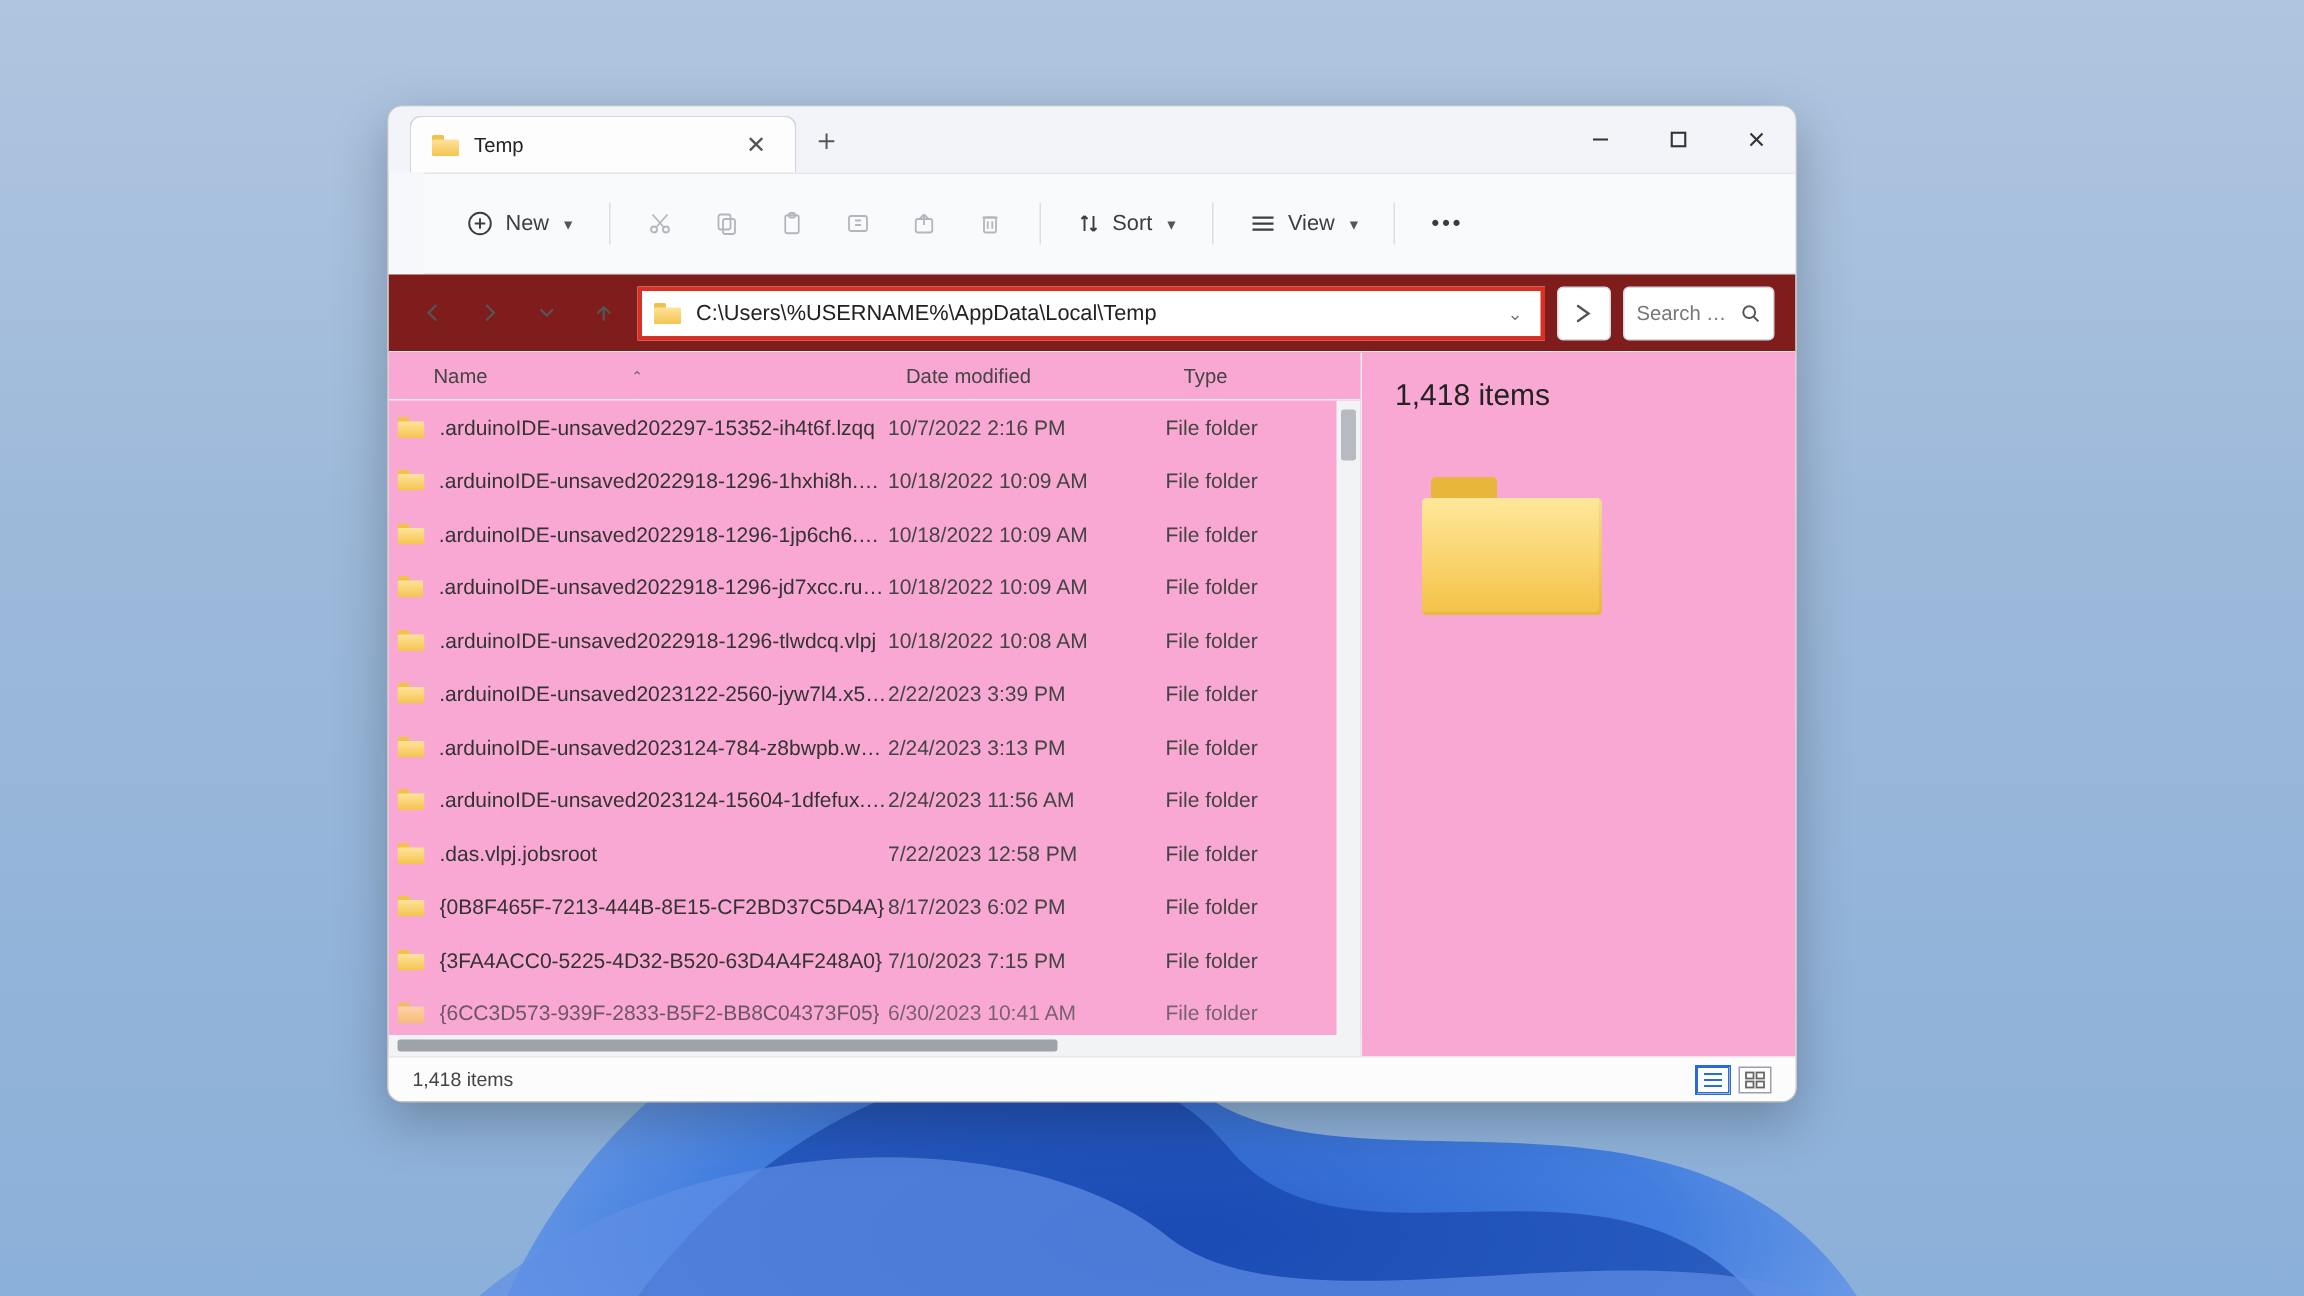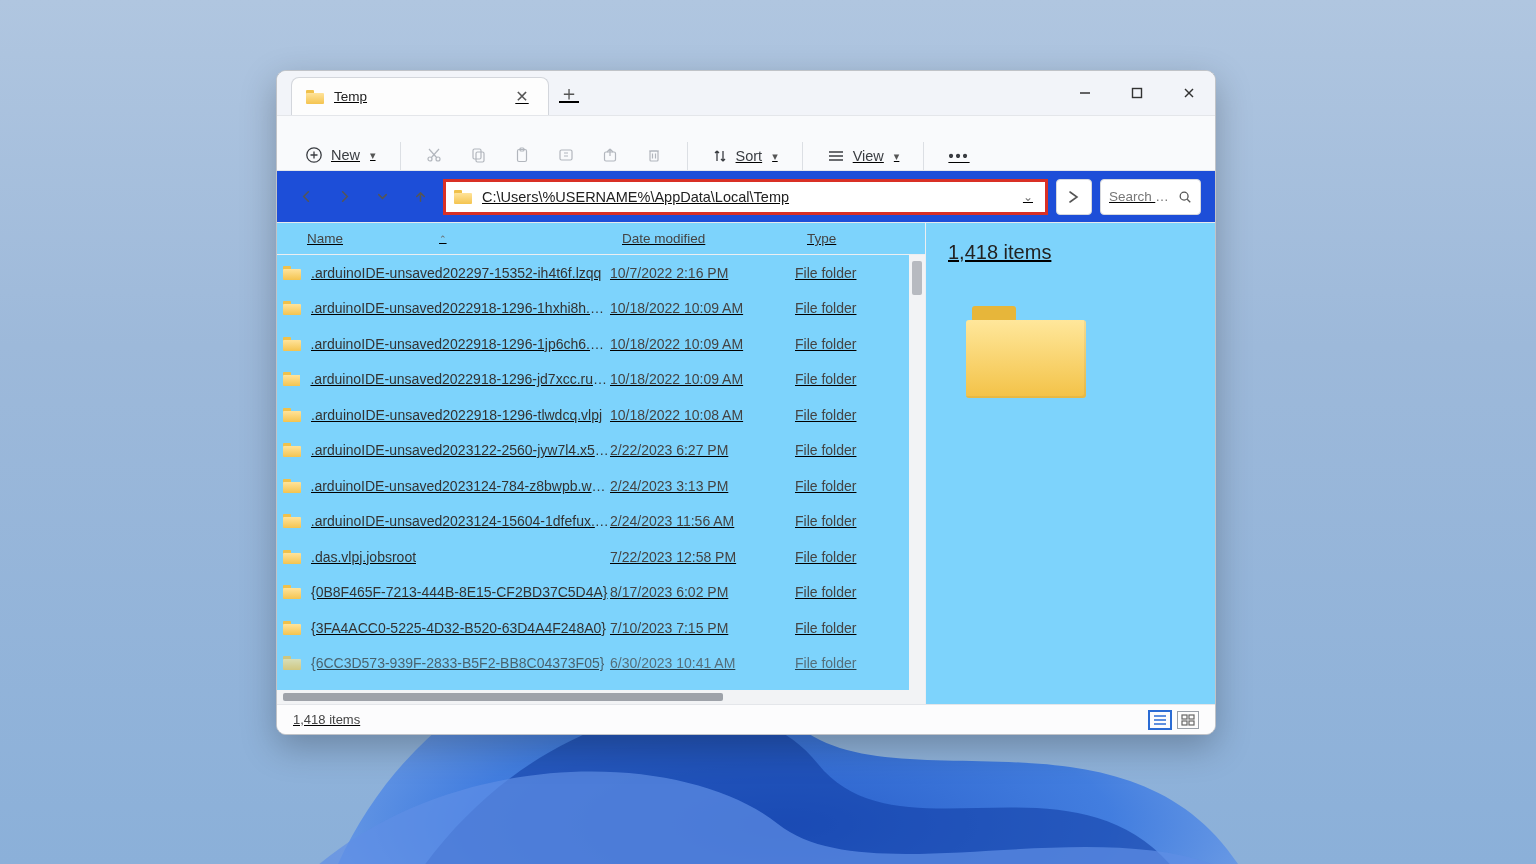--- a/index.html
+++ b/index.html
@@ -6,24 +6,24 @@
   body {
     width: 1536px; height: 864px;
     background: linear-gradient(180deg, #b0c6e0 0%, #9db9da 40%, #8bb0d9 100%);
     position: relative; overflow: hidden;
   }
   .bloom {
     position: absolute; bottom: -80px; left: 50%; transform: translateX(-50%);
     width: 1100px; height: 500px;
   }
   .window {
-    position: absolute; left: 276px; top: 70px; width: 940px; height: 665px;
+    position: absolute; left: 258px; top: 70px; width: 940px; height: 665px;
     background: #f7f8fb; border: 1px solid #c0c3c8; border-radius: 10px;
     box-shadow: 0 12px 35px rgba(0,0,0,.25);
-    display: flex; flex-direction: column; overflow: hidden; text-decoration: underline;
+    display: flex; flex-direction: column; overflow: hidden;
   }
   .titlebar { height: 44px; display: flex; align-items: stretch; background: #f2f4f9; }
   .tab {
     display: flex; align-items: center; gap: 10px;
     background: #fdfdfd; border: 1px solid #d3d6dc; border-bottom: none;
     border-radius: 8px 8px 0 0; margin: 6px 0 0 14px; padding: 0 12px 0 14px;
     min-width: 258px; height: 38px;
   }
   .tab-title { font-size: 13.5px; color: #222; flex: 1; }
   .folder-glyph {
@@ -37,54 +37,54 @@
     content:""; position:absolute; left:0; top:3px; width:18px; height:11px;
     background:linear-gradient(#ffe39a,#f4c450); border-radius:1px;
   }
   .tab-close { width:28px; text-align:center; color:#555; font-size:16px; cursor:pointer; }
   .tab-new { width:40px; display:flex; align-items:center; justify-content:center; color:#555; font-size:20px; cursor:pointer; }
   .win-controls { margin-left:auto; display:flex; }
   .win-btn { width:52px; display:flex; align-items:center; justify-content:center; color:#333; cursor:pointer; }
   .win-btn svg { width:14px; height:14px; }
 
   .toolbar {
-    height: 56px; background:#f9fafc; border-top:1px solid #e4e6ea; border-bottom:1px solid #e4e6ea;
-    display:flex; align-items:flex-end; padding:0 18px; gap:6px;
+    height: 68px; background:#f9fafc; border-top:1px solid #e4e6ea; border-bottom:1px solid #e4e6ea;
+    display:flex; align-items:center; padding:0 18px; gap:6px;margin-left:24px;
   }
   .tb-btn {
     display:flex; align-items:center; gap:8px; padding:6px 10px; color:#3a3d42;
     border-radius:4px; font-size:14.5px; cursor:pointer;
   }
   .tb-btn.disabled { color:#b2b6bd; }
   .tb-sep { width:1px; height:28px; background:#dcdfe4; margin:0 8px; }
   .chev { font-size:11px; color:#555; margin-left:2px; }
 
   .navbar {
-    height: 52px; background:#1d4ed8; display:flex; align-items:center; padding:0 14px; gap:8px;
+    height: 52px; background:#7f1d1d; display:flex; align-items:center; padding:0 14px; gap:8px;
     border-bottom:1px solid #e7e8eb;
   }
   .nav-btn { width:30px; height:30px; display:flex; align-items:center; justify-content:center; color:#555; cursor:pointer; border-radius:4px; }
   .nav-btn svg { width:15px; height:15px; }
   .address {
     flex:1; height:36px; border:3px solid #d93025; display:flex; align-items:center;
     background:#fff; padding:0 8px; gap:10px;
   }
   .address-input {
     flex:1; border:none; outline:none; font-size:14.5px; color:#222; background:transparent;
   }
   .addr-chev { color:#777; font-size:12px; padding:0 4px; cursor:pointer;}
   .go-btn, .search-box {
     height:36px; border:1px solid #d6d8dd; background:#fff; display:flex; align-items:center;
     border-radius:4px;
   }
   .go-btn { width:36px; justify-content:center; cursor:pointer; color:#555;}
   .search-box { width:101px; padding:0 8px; gap:6px; color:#777; font-size:13.5px; justify-content:space-between;}
   .search-txt { overflow:hidden; text-overflow:ellipsis; white-space:nowrap; flex:1;}
 
-  .body { flex:1; display:flex; overflow:hidden; background:#7dd3fc; }
+  .body { flex:1; display:flex; overflow:hidden; background:#f9a8d4; }
   .list-wrap { flex:1; display:flex; flex-direction:column; position:relative; }
   .cols {
     height:32px; display:flex; align-items:center; font-size:13.5px; color:#444;
     border-bottom:1px solid #eceef1; padding-left:30px;
   }
   .col-name { width:315px; display:flex; align-items:center; gap:6px;}
   .col-date { width:185px; }
   .col-type { width:90px; }
   .sort-caret { font-size:9px; color:#666; }
   .rows { flex:1; overflow:hidden; position:relative; }
@@ -326,21 +326,21 @@
               <span>.arduinoIDE-unsaved2022918-1296-tlwdcq.vlpj</span>
             </div>
             <div class="cell-date">10/18/2022 10:08 AM</div>
             <div class="cell-type">File folder</div>
           </div>
           <div class="row">
             <div class="cell-name">
               <span class="folder-glyph"></span>
               <span>.arduinoIDE-unsaved2023122-2560-jyw7l4.x5t08</span>
             </div>
-            <div class="cell-date">2/22/2023 6:27 PM</div>
+            <div class="cell-date">2/22/2023 3:39 PM</div>
             <div class="cell-type">File folder</div>
           </div>
           <div class="row">
             <div class="cell-name">
               <span class="folder-glyph"></span>
               <span>.arduinoIDE-unsaved2023124-784-z8bwpb.wya...</span>
             </div>
             <div class="cell-date">2/24/2023 3:13 PM</div>
             <div class="cell-type">File folder</div>
           </div>

